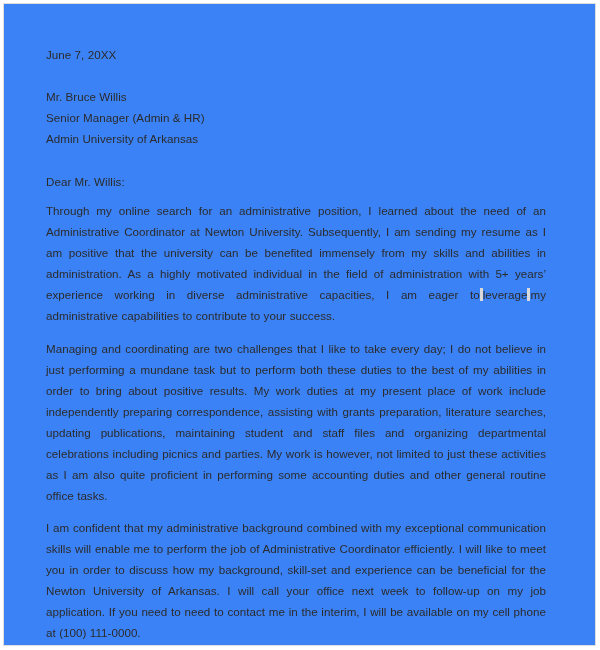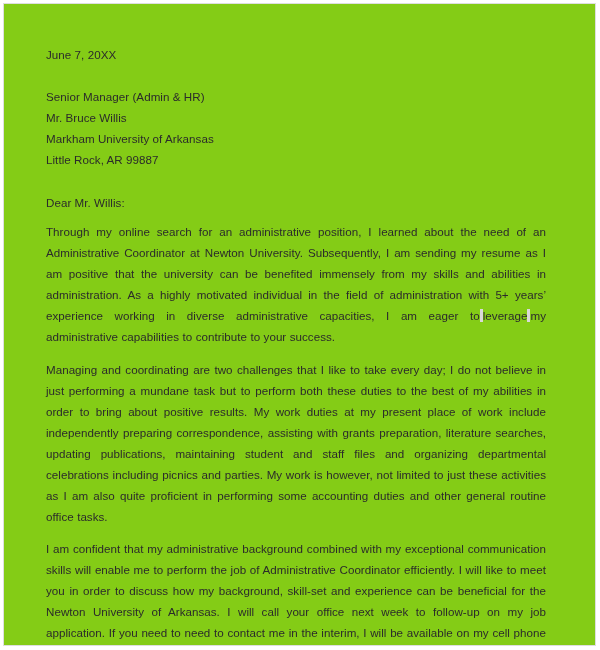--- a/index.html
+++ b/index.html
@@ -15,21 +15,21 @@
     height: 650px;
     overflow: hidden;
   }
 
   #page {
     position: relative;
     box-sizing: border-box;
     width: 593px;
     height: 643px;
     margin: 3px 0 0 3px;
-    background: #84cc16;
+    background: #3b82f6;
     border: 1px solid #dedede;
   }
 
   #letter-body {
     box-sizing: border-box;
     padding: 40px 49px 0 42px;
   }
 
   .date-line {
     font-size: 11.6px;
@@ -77,24 +77,23 @@
 </style>
 </head>
 <body>
 
 <div id="page">
   <div id="letter-body">
 
     <div class="date-line">June 7, 20XX</div>
 
     <div class="recipient-block">
+      <div class="recipient-line">Mr. Bruce Willis</div>
       <div class="recipient-line">Senior Manager (Admin &amp; HR)</div>
-      <div class="recipient-line">Mr. Bruce Willis</div>
-      <div class="recipient-line">Markham University of Arkansas</div>
-      <div class="recipient-line">Little Rock, AR 99887</div>
+      <div class="recipient-line">Admin University of Arkansas</div>
     </div>
 
     <div class="salutation">Dear Mr. Willis:</div>
 
     <p class="body-paragraph"><span>Through my online search for an administrative position, I learned about the need of an Administrative Coordinator at Newton University. Subsequently, I am sending my resume as I am positive that the university can be benefited immensely from my skills and abilities in administration. As a highly motivated individual in the field of administration with 5+ years’ experience working in diverse administrative capacities, I am eager to</span><span class="edit-mark">|</span><span>leverage</span><span class="edit-mark">|</span><span>my administrative capabilities to contribute to your success.</span></p>
 
     <p class="body-paragraph">Managing and coordinating are two challenges that I like to take every day; I do not believe in just performing a mundane task but to perform both these duties to the best of my abilities in order to bring about positive results. My work duties at my present place of work include independently preparing correspondence, assisting with grants preparation, literature searches, updating publications, maintaining student and staff files and organizing departmental celebrations including picnics and parties. My work is however, not limited to just these activities as I am also quite proficient in performing some accounting duties and other general routine office tasks.</p>
 
     <p class="body-paragraph">I am confident that my administrative background combined with my exceptional communication skills will enable me to perform the job of Administrative Coordinator efficiently. I will like to meet you in order to discuss how my background, skill-set and experience can be beneficial for the Newton University of Arkansas. I will call your office next week to follow-up on my job application. If you need to need to contact me in the interim, I will be available on my cell phone at (100) 111-0000.</p>
 

